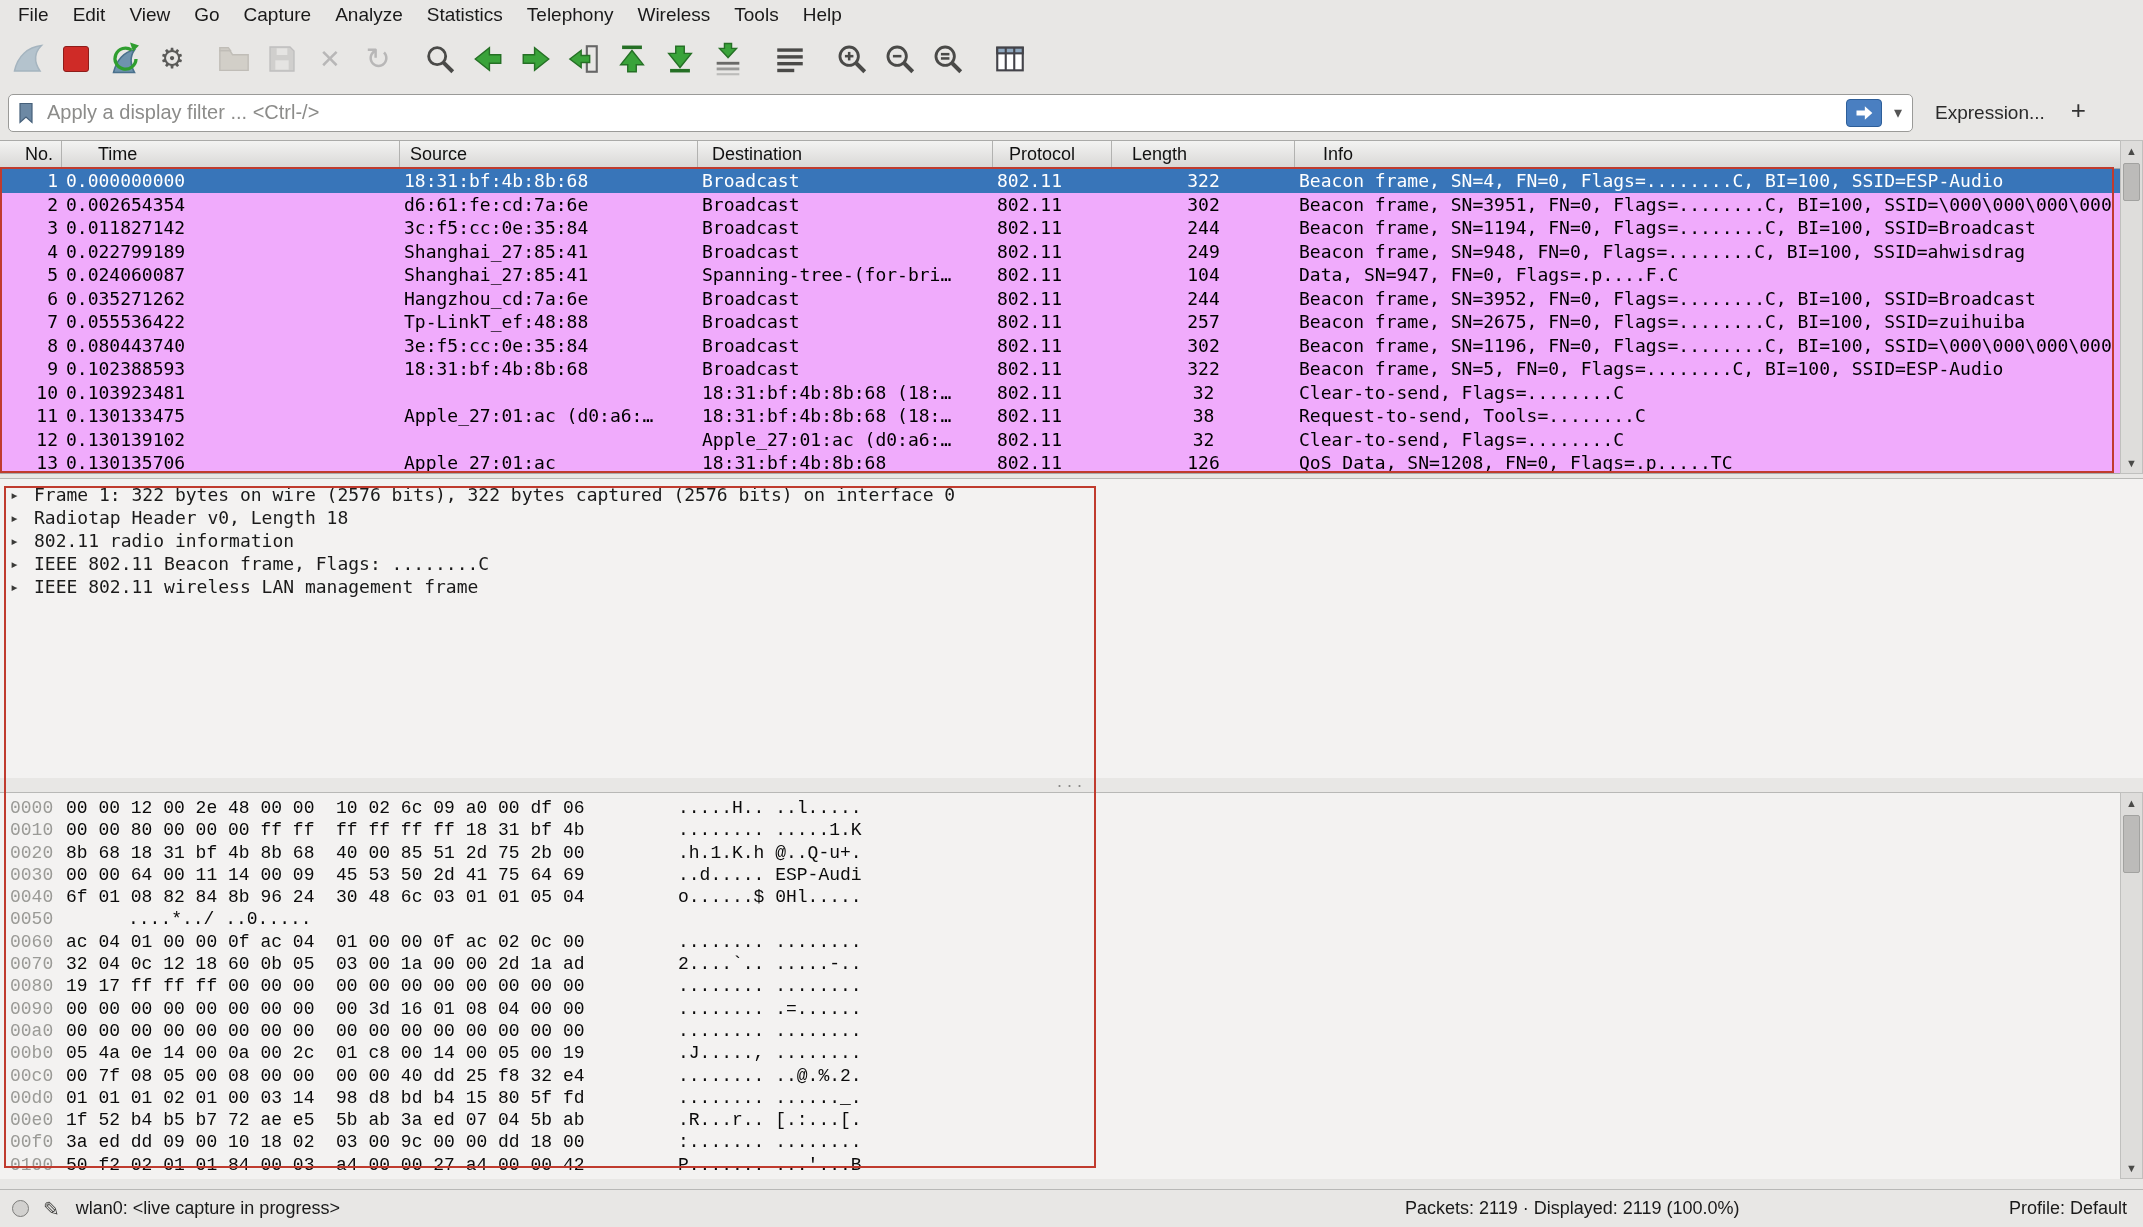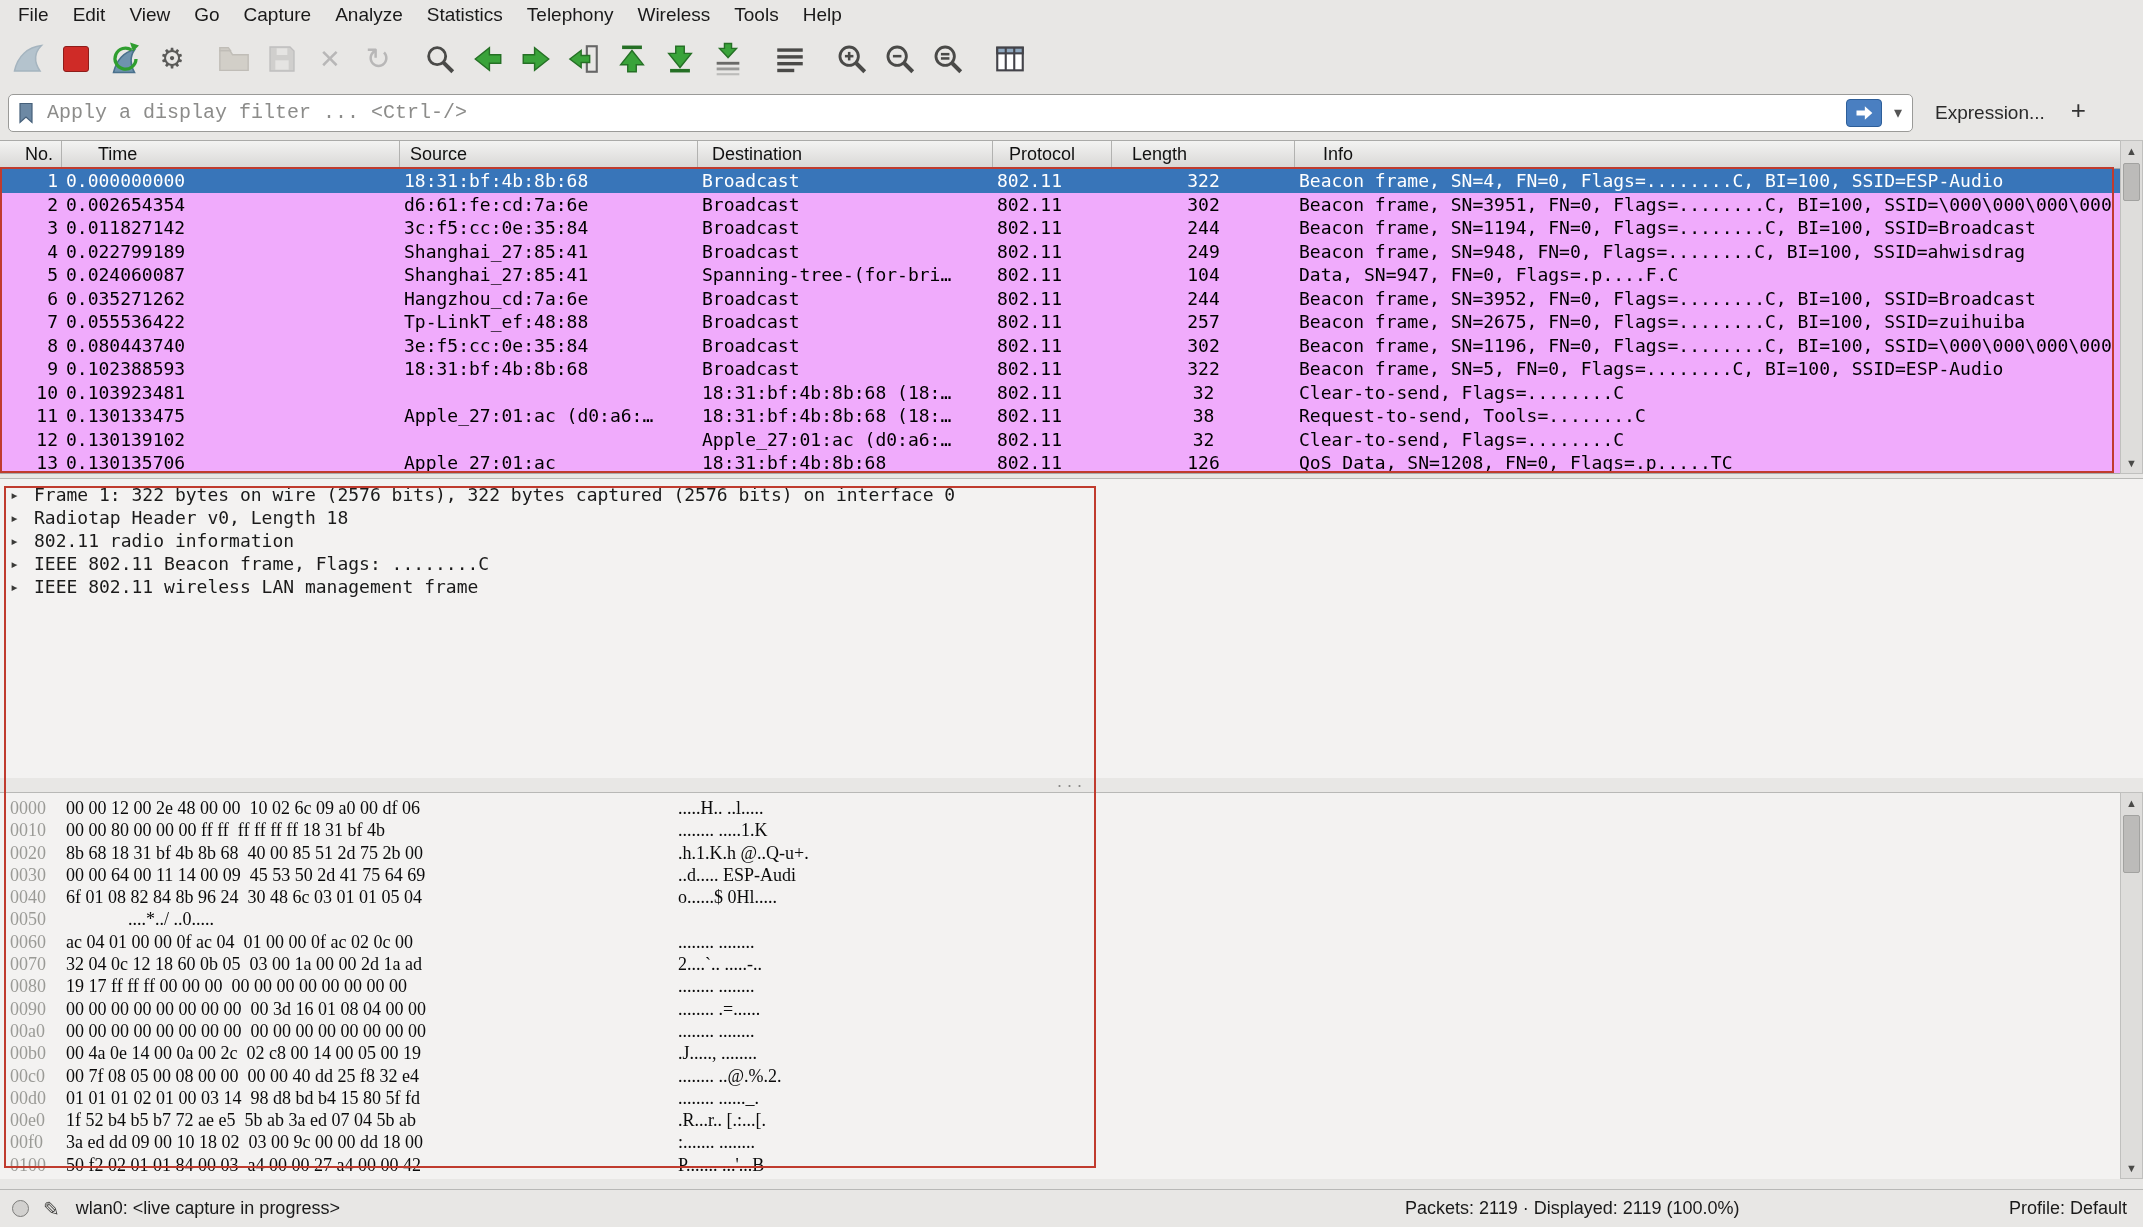--- a/index.html
+++ b/index.html
@@ -13,21 +13,21 @@
   .toolbar{display:flex;align-items:center;height:58px;padding:0 4px}
   .tbtn{width:48px;height:46px;display:flex;align-items:center;justify-content:center;border-radius:4px}
   .tbtn.disabled{opacity:.42}
   .tbtn svg{display:block}
   .tsep{width:14px;height:40px}
   .glyph-icon{font-size:28px;color:#5a5a58;line-height:1}
 
   
   .filterbar{display:flex;align-items:center;height:49px;padding:0 8px;gap:14px}
   .filter-input{flex:1;max-width:1905px;height:38px;background:#ffffff;border:1px solid #9a9a98;border-radius:5px;display:flex;align-items:center;padding:0 6px;gap:8px}
-  .filter-text{flex:1;border:none;outline:none;font-size:20px;font-family:Liberation Mono, monospace;background:transparent;color:#1a1a1a}
+  .filter-text{flex:1;border:none;outline:none;font-size:20px;font-family:Liberation Sans, sans-serif;background:transparent;color:#1a1a1a}
   .filter-text::placeholder{color:#8c8c8a}
   .apply-btn{width:36px;height:28px;background:#4a7fc1;border:1px solid #2d5e99;border-radius:4px;display:flex;align-items:center;justify-content:center}
   .filter-chevron{font-size:16px;color:#555;padding:0 4px}
   .expression-btn{font-size:19px;color:#2a2a2a;padding:4px 8px;white-space:nowrap}
   .add-filter-btn{font-size:26px;color:#333;padding:0 14px 4px 4px}
 
   
   .packet-list{position:absolute;left:0;top:140px;width:2120px;height:334px;background:#f0abfc;border-top:1px solid #aaaaa8;border-bottom:1px solid #aaaaa8;overflow:hidden}
   .pl-header{display:flex;height:28px;background:linear-gradient(#f3f3f2,#d8d7d5);border-bottom:1px solid #a8a8a6;font-size:18px;color:#111}
   .pl-h{border-right:1px solid #b2b2b0;padding:2px 8px;white-space:nowrap;overflow:hidden;flex-shrink:0;line-height:23px}
@@ -52,21 +52,21 @@
   
   .details-pane{position:absolute;left:0;top:478px;width:2143px;height:300px;background:#f3f2f1;border-top:1px solid #b8b8b6;font-family:"DejaVu Sans Mono",monospace;font-size:18px;padding-top:4px;overflow:hidden}
   .detail-line{display:flex;align-items:center;height:23px;padding-left:10px;gap:10px;white-space:pre}
   .expander{color:#3a3a38;font-size:15px;width:14px;flex-shrink:0}
 
   
   .pane-splitter{position:absolute;left:0;top:778px;width:2143px;height:14px;display:flex;align-items:center;justify-content:center}
   .splitter-dots{color:#8a8a88;font-size:18px;letter-spacing:4px;line-height:6px}
 
   
-  .hex-pane{position:absolute;left:0;top:792px;width:2120px;height:387px;background:#f3f2f1;border-top:1px solid #b8b8b6;font-family:Liberation Serif, serif;font-size:18px;padding-top:4px;overflow:hidden}
+  .hex-pane{position:absolute;left:0;top:792px;width:2120px;height:387px;background:#f3f2f1;border-top:1px solid #b8b8b6;font-family:Liberation Mono, monospace;font-size:18px;padding-top:4px;overflow:hidden}
   .hex-row{display:flex;height:22.3px;line-height:22.3px;white-space:pre}
   .hex-offset{color:#9a9a96;width:46px;margin-left:10px;flex-shrink:0}
   .hex-bytes{margin-left:10px;width:540px;color:#0a0a0a;flex-shrink:0}
   .hex-ascii{margin-left:72px;color:#0a0a0a}
 
   
   .scrollbar{position:absolute;width:23px;background:#dedddb;border:1px solid #c0c0be}
   .sb-arrow{height:20px;display:flex;align-items:center;justify-content:center;font-size:11px;color:#4a4a48}
   .sb-arrow.bottom{position:absolute;bottom:0;left:0;right:0}
   .sb-thumb{position:absolute;left:2px;right:2px;background:#bcbbb9;border:1px solid #a2a2a0;border-radius:2px}
@@ -466,21 +466,21 @@
       <span class="hex-bytes">00 00 00 00 00 00 00 00  00 3d 16 01 08 04 00 00</span>
       <span class="hex-ascii">........ .=......</span>
     </div>
     <div class="hex-row">
       <span class="hex-offset">00a0</span>
       <span class="hex-bytes">00 00 00 00 00 00 00 00  00 00 00 00 00 00 00 00</span>
       <span class="hex-ascii">........ ........</span>
     </div>
     <div class="hex-row">
       <span class="hex-offset">00b0</span>
-      <span class="hex-bytes">00 4a 0e 14 00 0a 00 2c  02 c8 00 14 00 05 00 19</span>
+      <span class="hex-bytes">05 4a 0e 14 00 0a 00 2c  01 c8 00 14 00 05 00 19</span>
       <span class="hex-ascii">.J....., ........</span>
     </div>
     <div class="hex-row">
       <span class="hex-offset">00c0</span>
       <span class="hex-bytes">00 7f 08 05 00 08 00 00  00 00 40 dd 25 f8 32 e4</span>
       <span class="hex-ascii">........ ..@.%.2.</span>
     </div>
     <div class="hex-row">
       <span class="hex-offset">00d0</span>
       <span class="hex-bytes">01 01 01 02 01 00 03 14  98 d8 bd b4 15 80 5f fd</span>

